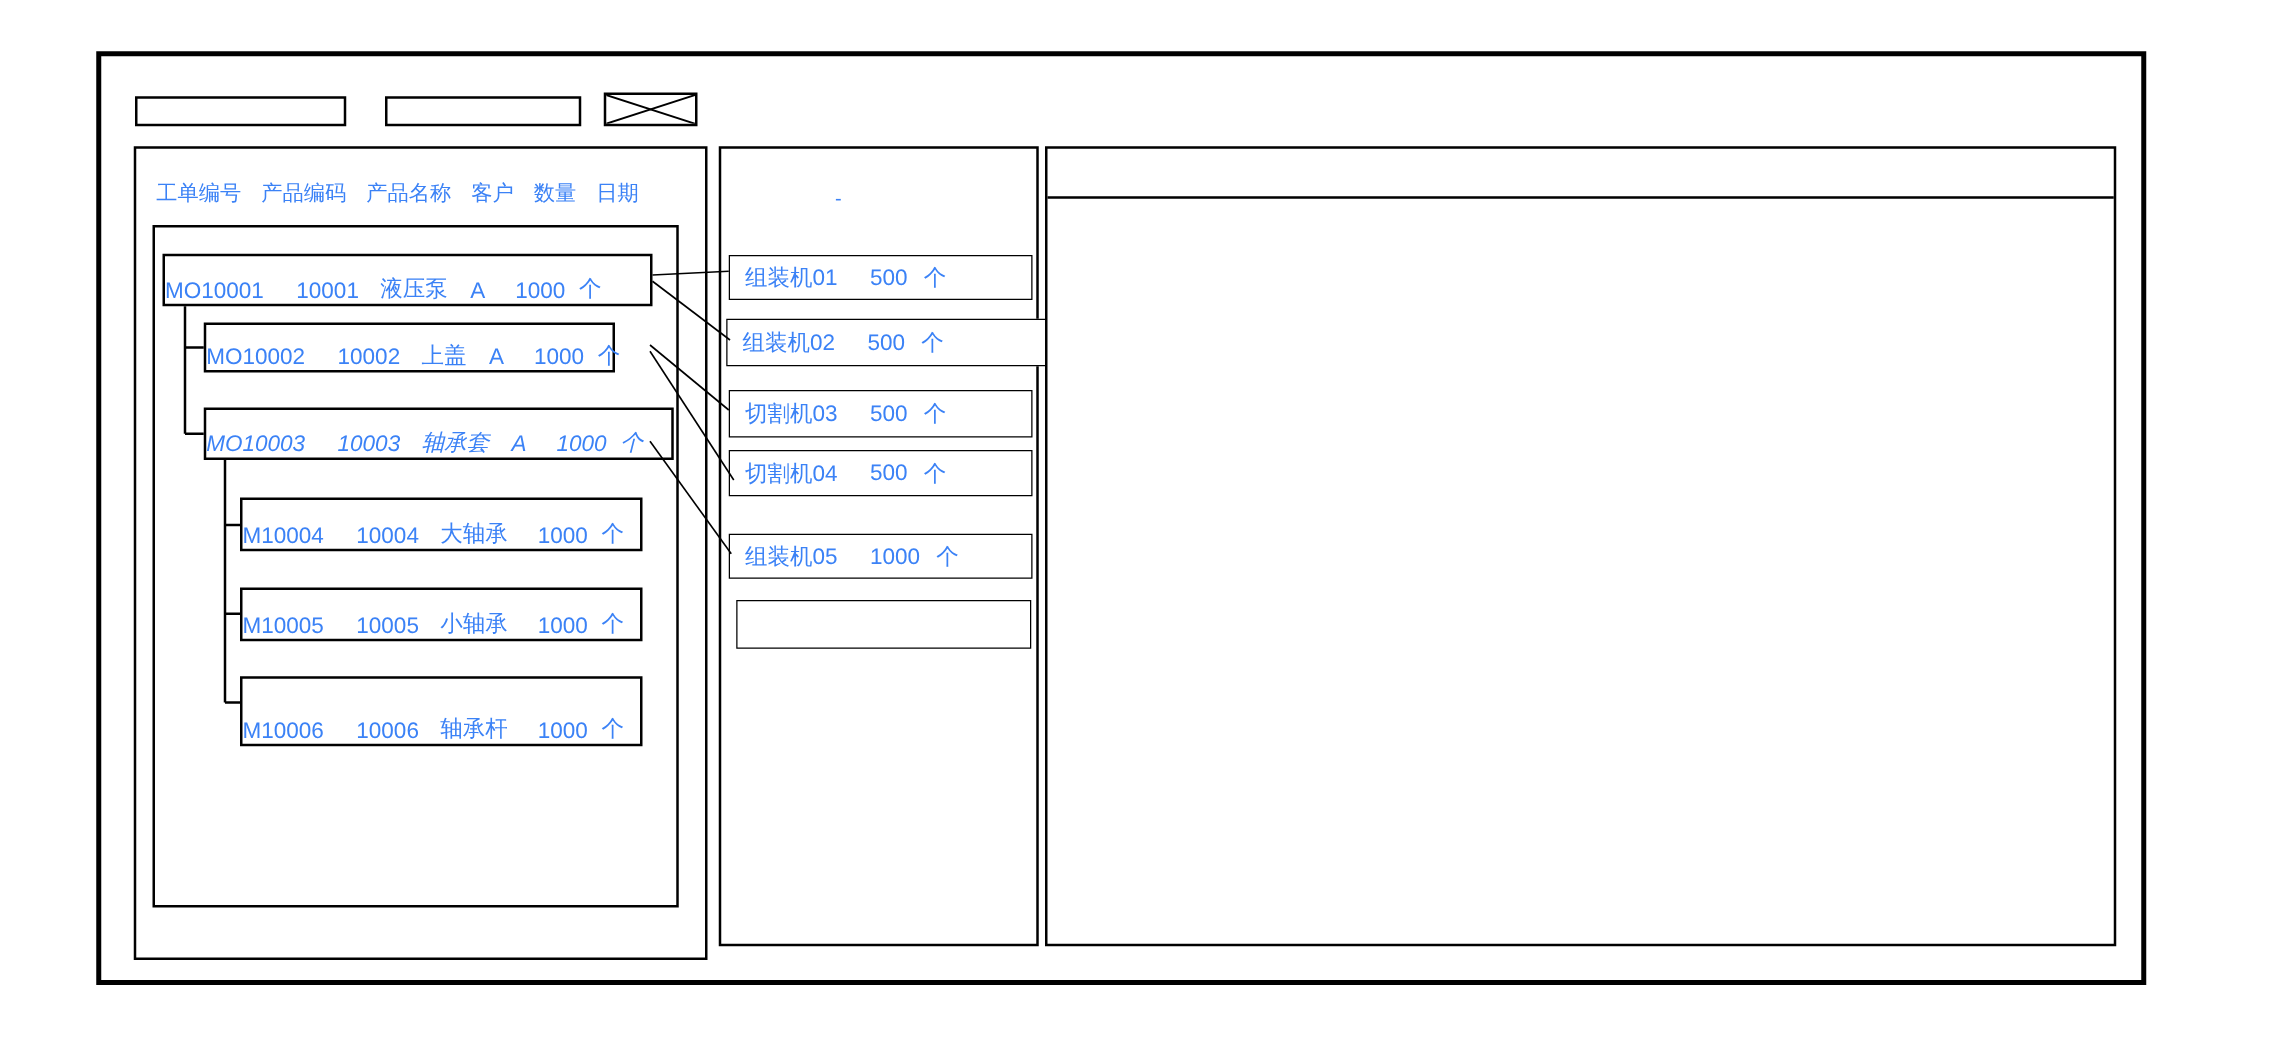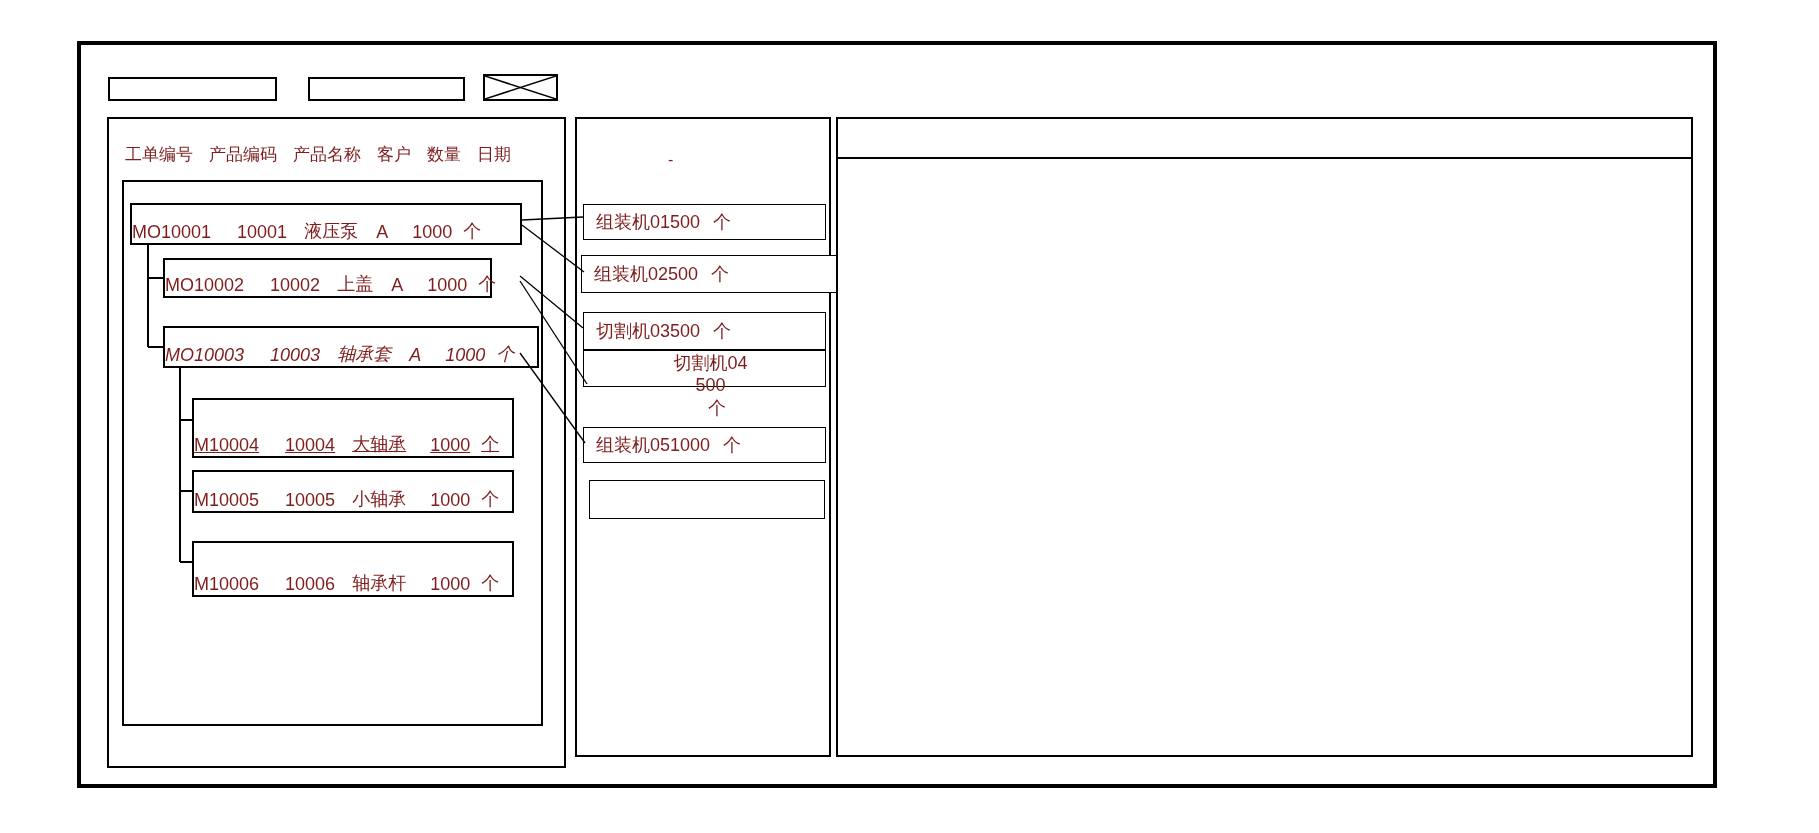--- a/index.html
+++ b/index.html
@@ -1,27 +1,27 @@
 <!DOCTYPE html>
 <html><head>
 <meta charset="utf-8">
 <style>
   html,body{margin:0;padding:0;background:#ffffff;}
   #stage{position:relative;width:1819px;height:833px;background:#ffffff;
-         font-family:"Liberation Sans","DejaVu Sans",sans-serif;color:#7f1d1d;overflow:hidden;}
+         font-family:"Liberation Sans","DejaVu Sans",sans-serif;color:#3b82f6;overflow:hidden;}
   .abs{position:absolute;box-sizing:border-box;}
   .frame{border:4px solid #000;background:#fff;}
   .b2{border:2px solid #000;background:#fff;}
   .b15{border:1.5px solid #000;background:#fff;}
   .hdr-row{display:flex;gap:16px;font-size:17px;font-weight:400;white-space:nowrap;}
   .order-box{display:flex;align-items:flex-end;font-size:18px;white-space:nowrap;}
   .o-code{margin-left:26px;} .o-name{margin-left:17px;} .o-cust{margin-left:18px;}
   .o-qty{margin-left:24px;} .o-unit{margin-left:11px;}
   .machine-box{display:flex;align-items:center;padding-left:12px;font-size:18px;white-space:nowrap;text-align:center;}
-  .m-qty{} .m-unit{margin-left:13px;}
+  .m-qty{margin-left:26px;} .m-unit{margin-left:13px;}
   .detail-rule{position:absolute;left:0;top:38px;width:100%;border-top:2px solid #000;}
   svg.overlay{position:absolute;left:0;top:0;width:1819px;height:833px;pointer-events:none;}
   .mark{font-size:16px;line-height:16px;}
 </style>
 </head>
 <body>
 
 <div id="stage">
 
   <div class="abs frame" style="left:77px;top:41px;width:1640px;height:747px;"></div>
@@ -68,21 +68,21 @@
 
   <div class="abs b2 order-box" style="left:163px;top:326px;width:376px;height:42px;font-style:italic;">
     <span>MO10003</span>
     <span class="o-code">10003</span>
     <span class="o-name">轴承套</span>
     <span class="o-cust">A</span>
     <span class="o-qty">1000</span>
     <span class="o-unit">个</span>
   </div>
 
-  <div class="abs b2 order-box" style="left:192px;top:398px;width:322px;height:60px;text-decoration:underline;">
+  <div class="abs b2 order-box" style="left:192px;top:398px;width:322px;height:43px;">
     <span>M10004</span>
     <span class="o-code">10004</span>
     <span class="o-name">大轴承</span>
     <span class="o-qty">1000</span>
     <span class="o-unit">个</span>
   </div>
 
   <div class="abs b2 order-box" style="left:192px;top:470px;width:322px;height:43px;">
     <span>M10005</span>
     <span class="o-code">10005</span>
@@ -110,21 +110,21 @@
   <div class="abs b15 machine-box" style="left:581px;top:255px;width:279px;height:38px;">
     <span>组装机02</span>
     <span class="m-qty">500</span>
     <span class="m-unit">个</span>
   </div>
   <div class="abs b15 machine-box" style="left:583px;top:312px;width:243px;height:38px;">
     <span>切割机03</span>
     <span class="m-qty">500</span>
     <span class="m-unit">个</span>
   </div>
-  <div class="abs b15 machine-box" style="left:583px;top:350px;width:243px;height:37px;flex-direction:column;">
+  <div class="abs b15 machine-box" style="left:583px;top:360px;width:243px;height:37px;">
     <span>切割机04</span>
     <span class="m-qty">500</span>
     <span class="m-unit">个</span>
   </div>
   <div class="abs b15 machine-box" style="left:583px;top:427px;width:243px;height:36px;">
     <span>组装机05</span>
     <span class="m-qty">1000</span>
     <span class="m-unit">个</span>
   </div>
   <div class="abs b15 machine-box" style="left:589px;top:480px;width:236px;height:39px;">

